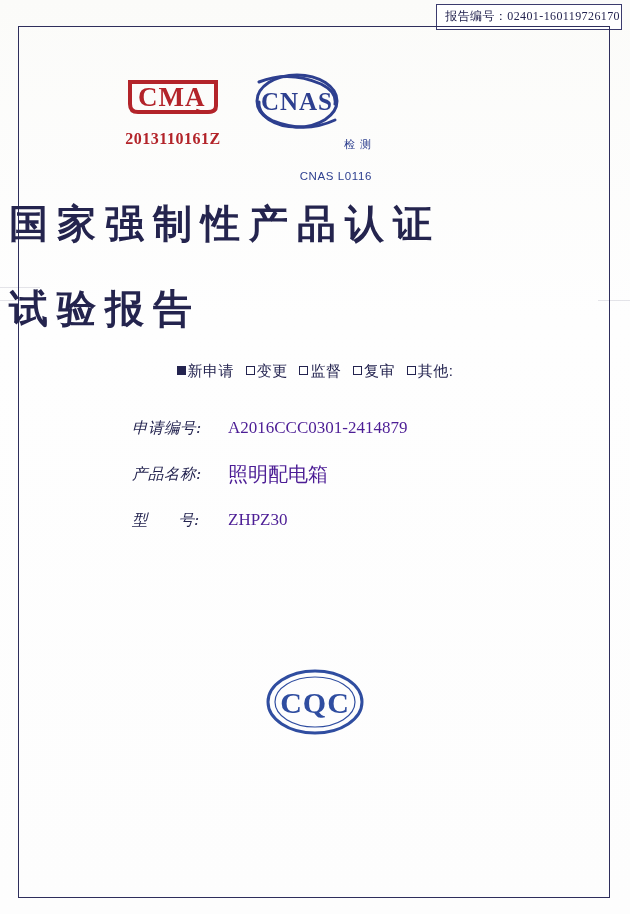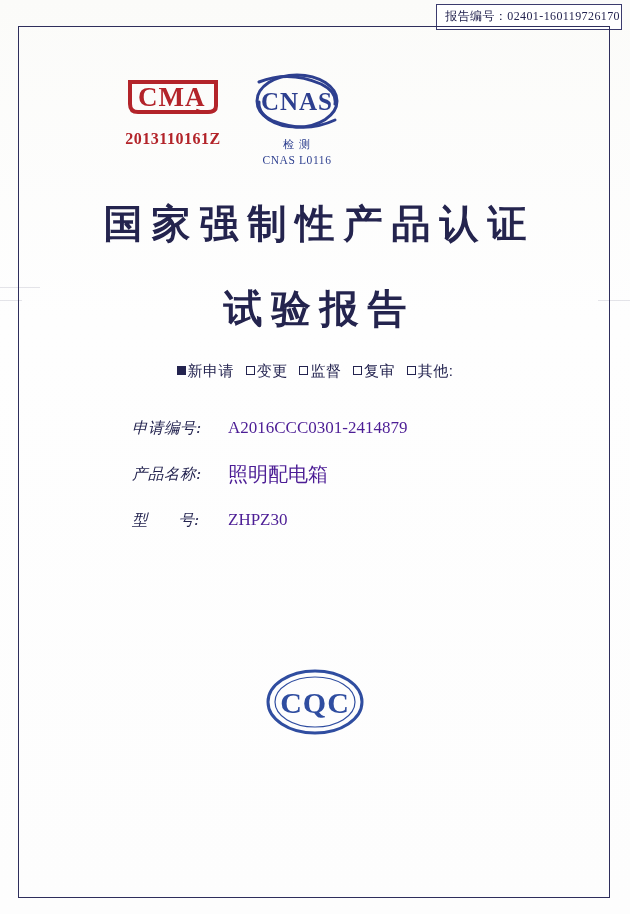--- a/index.html
+++ b/index.html
@@ -99,50 +99,50 @@
     font-size: 16px;
     color: #b3242a;
     letter-spacing: 0.5px;
   }
 
   .cnas-wrap {
     position: absolute;
     left: 222px;
     top: 0px;
     width: 150px;
-    text-align: center;
+    text-align: right;
     color: #2d3f8f;
   }
   .cnas-mark {
     position: relative;
     width: 120px;
     height: 66px;
     margin: 0 auto;
   }
   .cnas-sub {
     font-family: "Liberation Sans", sans-serif;
     font-size: 11px;
     letter-spacing: 1px;
     color: #2d3f8f;
     margin-top: 1px;
   }
   .cnas-id {
-    font-family: Liberation Serif, serif;
+    font-family: Liberation Sans, sans-serif;
     font-size: 11.5px;
     letter-spacing: 0.6px;
     color: #2d3f8f;
-    margin-top: 2px;
+    margin-top: 18px;
   }
 
   
   .title-main,
   .title-sub {
     position: absolute;
     width: 630px;
-    text-align: center;
+    text-align: left;
     color: #24244e;
     font-family: "DejaVu Serif", serif;
     font-weight: bold;
   }
   .title-main {
     top: 197px;
     font-size: 39px;
     letter-spacing: 9px;
     text-indent: 9px;
   }

